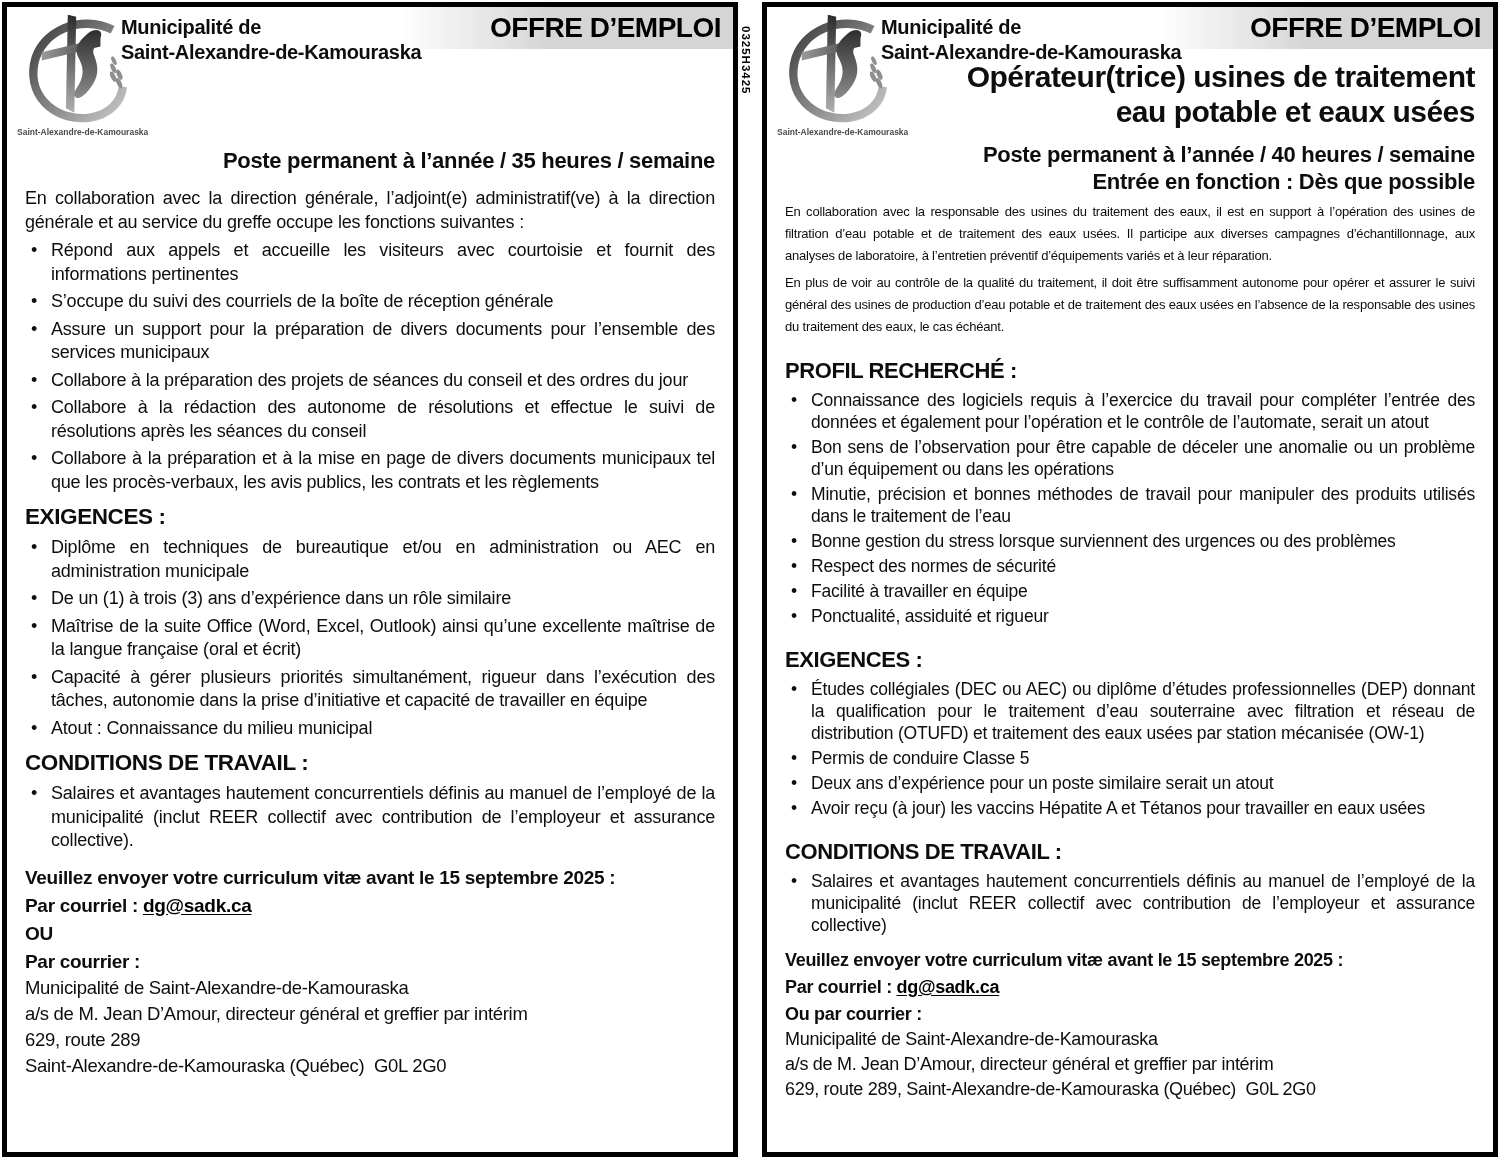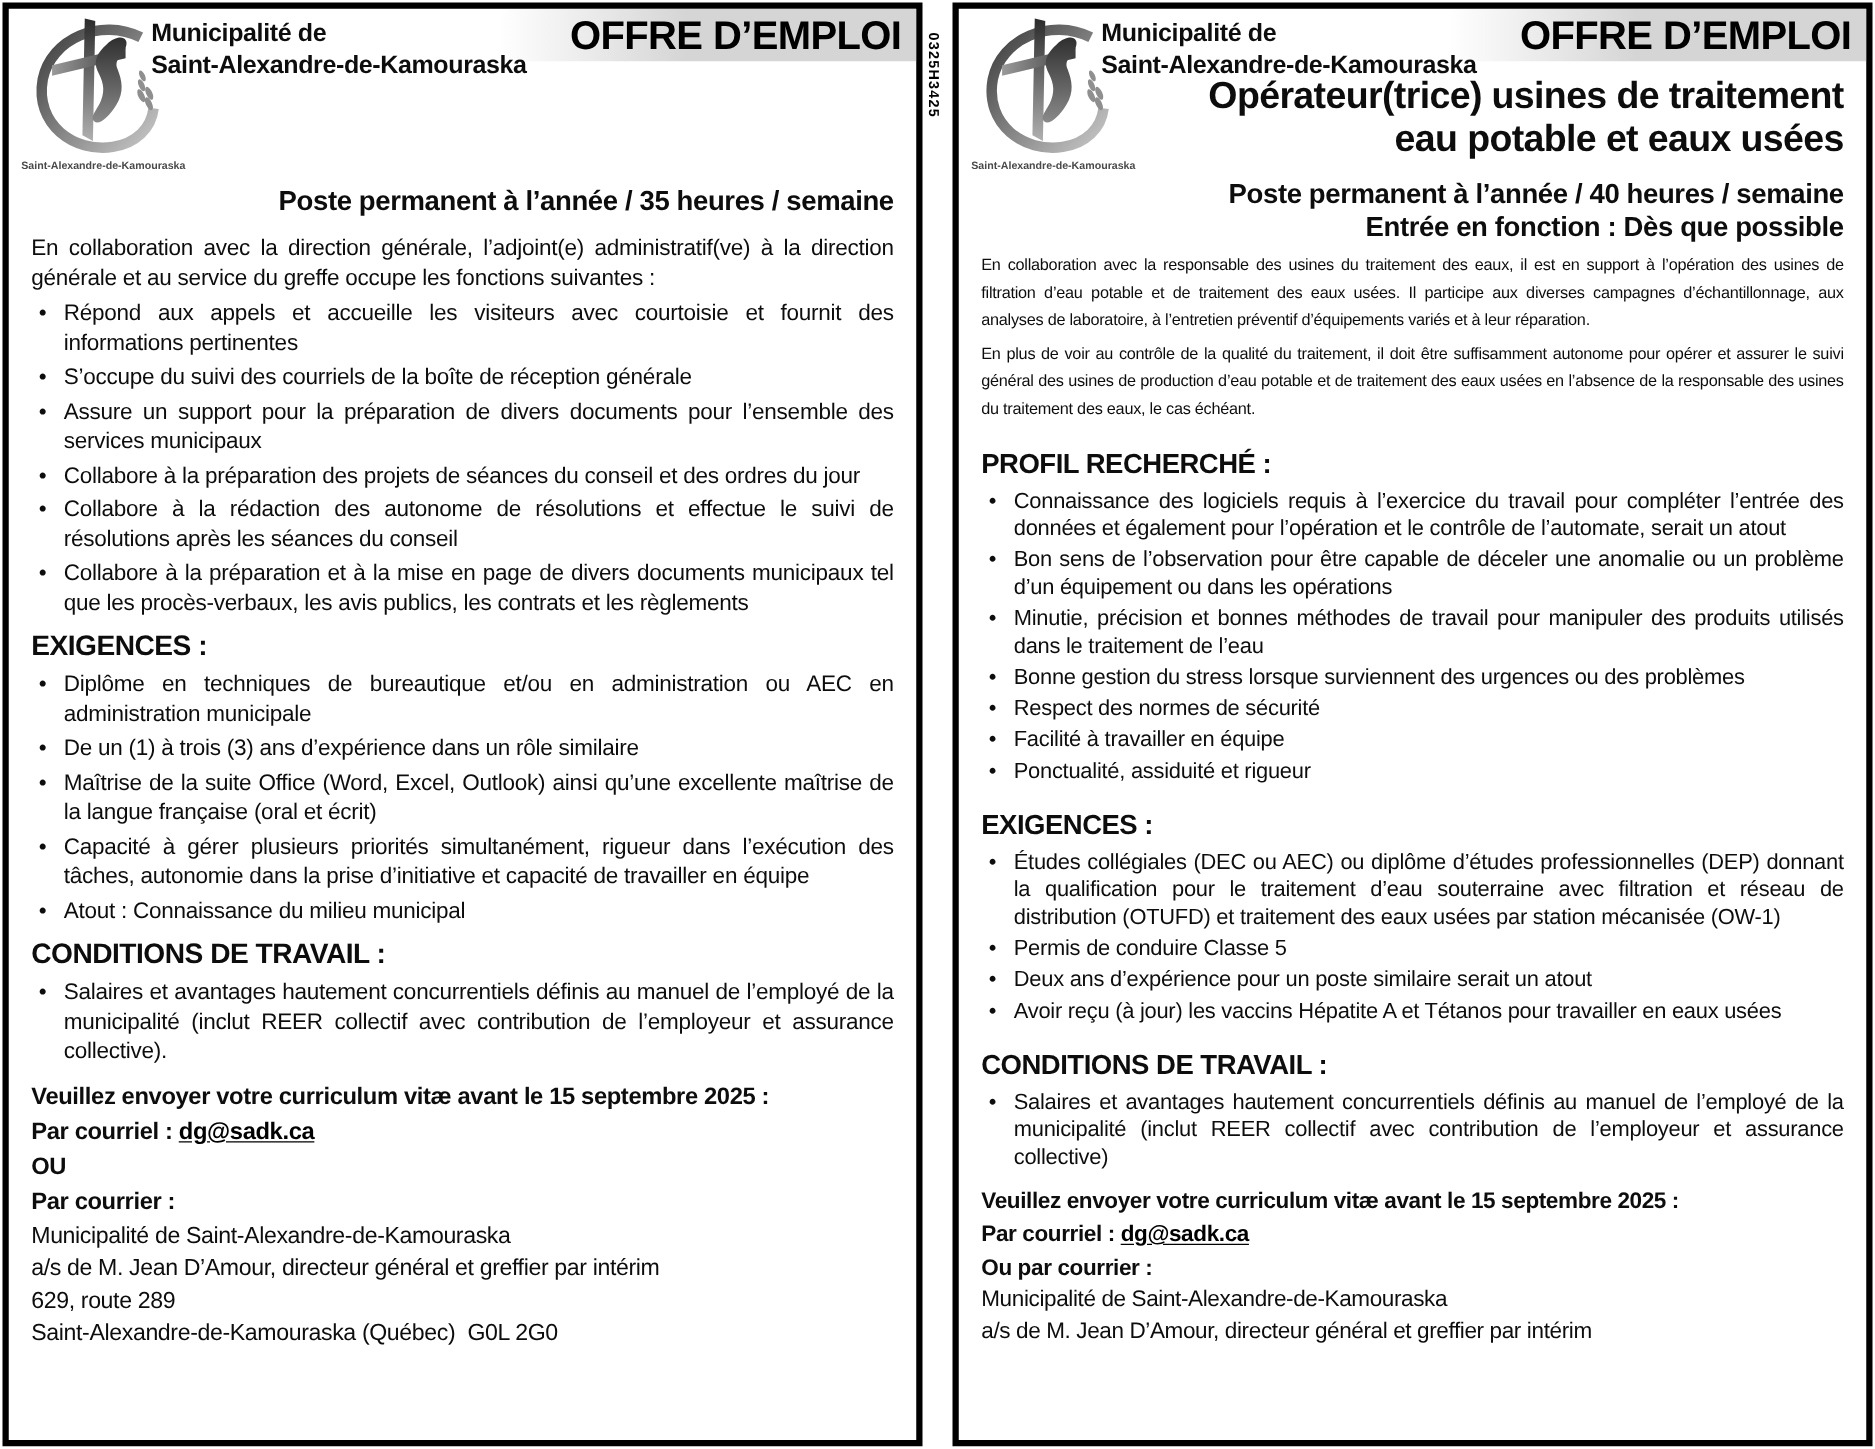--- a/index.html
+++ b/index.html
@@ -17,21 +17,21 @@
   .panel-right{left:762px;}
 
   .hdr{position:relative;height:180px;}
   .panel-right .hdr{height:194px;}
 
   .banner{
     position:absolute;top:0;right:-18px;height:42px;width:334px;
     background:linear-gradient(to right,rgba(214,214,214,0),#d5d5d5 45%);
     display:flex;align-items:center;justify-content:flex-end;
     padding-right:12px;box-sizing:border-box;
-    font-weight:bold;font-size:32px;letter-spacing:-0.5px;color:#000;
+    font-weight:bold;font-size:28px;letter-spacing:-0.5px;color:#000;
   }
 
   .logo{position:absolute;left:-8px;top:6px;width:124px;text-align:center;}
   .logo svg{display:block;margin:0 auto;}
   .logo-caption{font-size:8.5px;font-weight:bold;color:#4a4a4a;margin-top:2px;white-space:nowrap;}
 
   .org{position:absolute;left:96px;top:8px;font-weight:bold;font-size:20px;line-height:25px;letter-spacing:-0.3px;}
 
   .title{
     position:absolute;right:0;top:58px;text-align:right;font-weight:bold;
@@ -237,15 +237,16 @@
   <p class="closing deadline">Veuillez envoyer votre curriculum vitæ avant le 15 septembre 2025 :</p>
   <p class="closing email-line">
     <span>Par courriel :</span>
     <a class="email">dg@sadk.ca</a>
   </p>
   <div class="mail-row">
     <span class="mail-label">Ou par courrier :</span>
     <div class="mail-addr">
       <div>Municipalité de Saint-Alexandre-de-Kamouraska</div>
       <div>a/s de M. Jean D’Amour, directeur général et greffier par intérim</div>
+      <div>629, route 289, Saint-Alexandre-de-Kamouraska (Québec)&nbsp; G0L 2G0</div>
     </div>
   </div>
 </div>
 
 </body></html>

